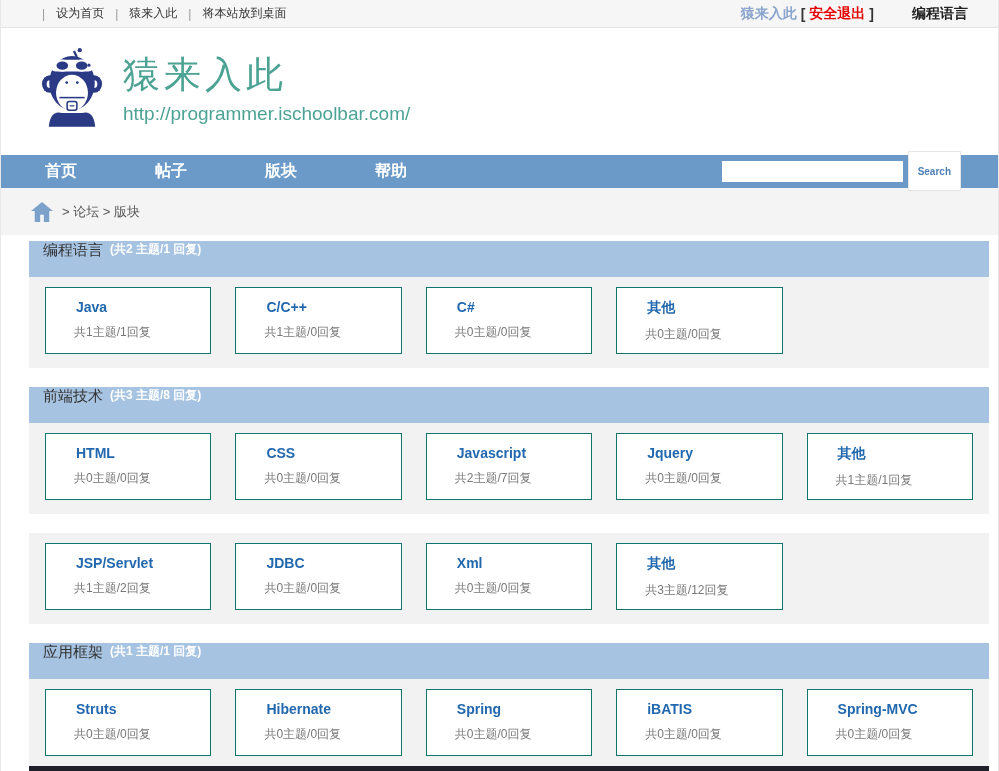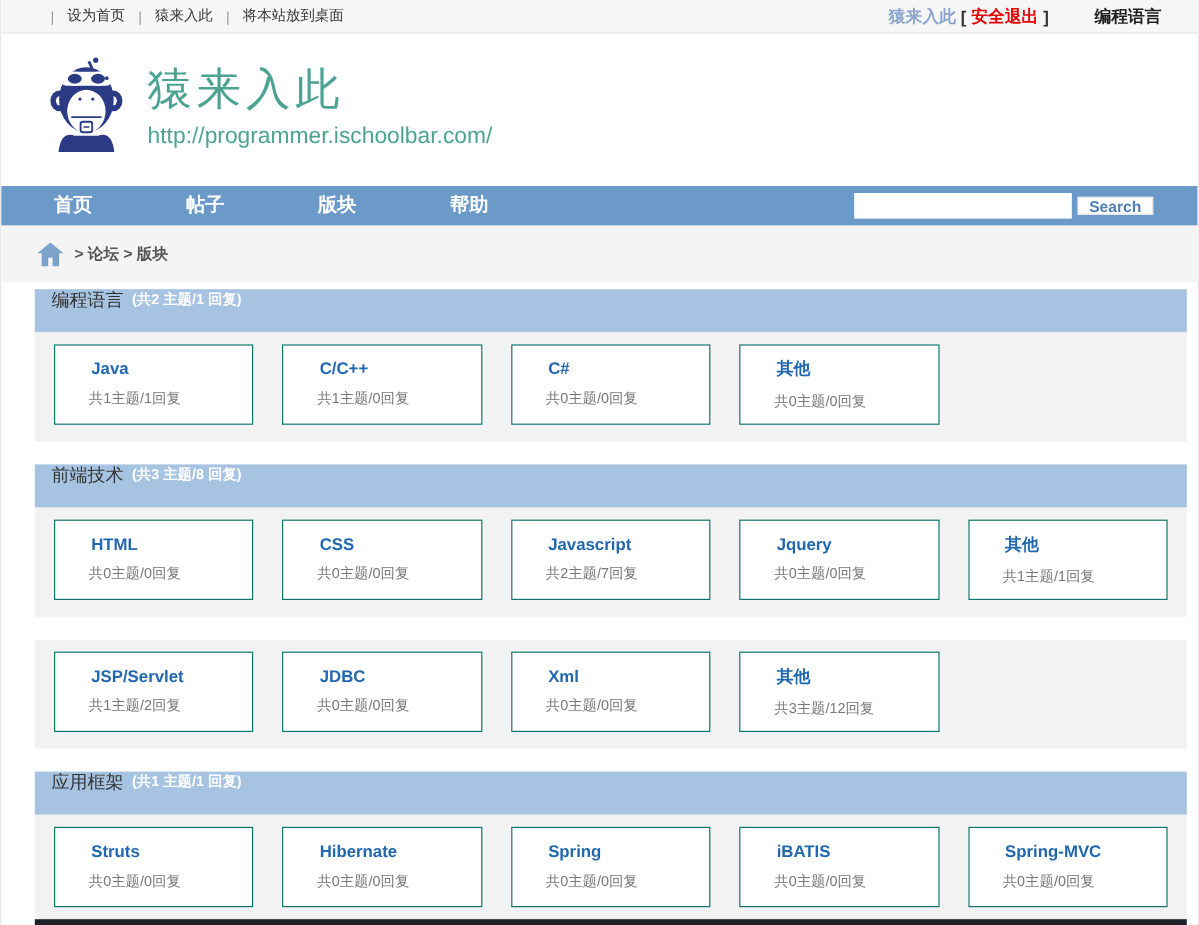--- a/index.html
+++ b/index.html
@@ -76,41 +76,41 @@
   .search-form { margin-left: auto; display: flex; align-items: center; }
   .search-input {
     width: 181px;
     height: 21px;
     border: 1px solid #ffffff;
     outline: none;
     font-size: 12px;
     padding: 0 4px;
   }
   .search-btn {
-    height: 15px;
+    height: 40px;
     margin-left: 5px;
     padding: 0 9px;
     background: #ffffff;
     border: 1px solid #e6e6e6;
     color: #4d7fb4;
     font-weight: bold;
-    font-size: 13px;
+    font-size: 10px;
     cursor: pointer;
   }
 
   
   .breadcrumb-bar {
     height: 47px;
     background: #f4f4f4;
     display: flex;
     align-items: center;
     padding-left: 30px;
   }
   .home-icon { width: 22px; height: 20px; cursor: pointer; }
-  .crumb-text { margin-left: 9px; font-size: 13px; color: #555; font-weight: bold; }
+  .crumb-text { margin-left: 9px; font-size: 13px; color: #555; }
 
   
   .main { width: 960px; margin: 6px 0 0 28px; }
   .section { margin-bottom: 19px; }
   .section-header {
     height: 36px;
     background: #a6c3e1;
     display: flex;
     align-items: flex-start;
     padding-left: 14px;

